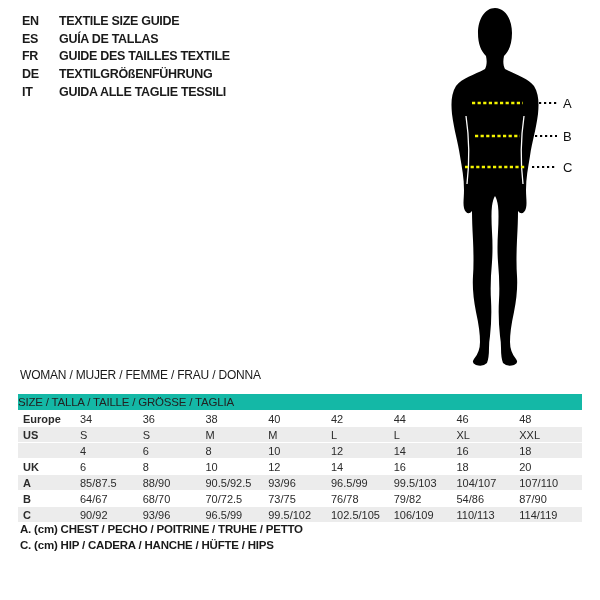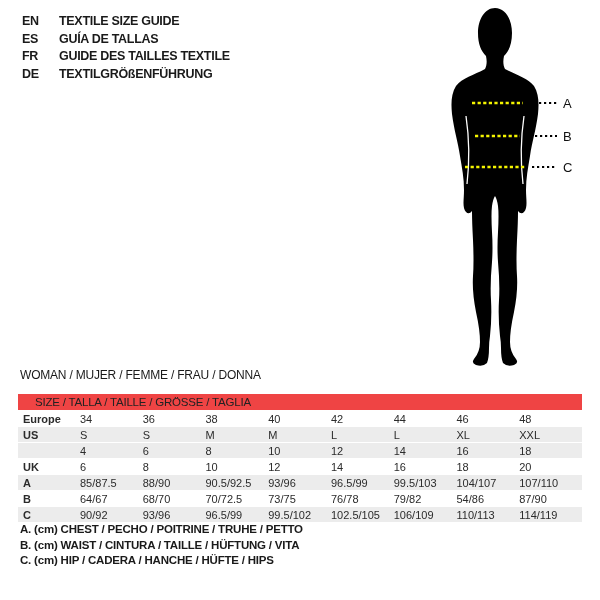--- a/index.html
+++ b/index.html
@@ -18,21 +18,21 @@
   .figure-svg { position:absolute; left:420px; top:0; }
   .marker-label { font-family:"Liberation Sans", sans-serif; font-size:13px; fill:#111; }
 
   
   .section-title { position:absolute; left:20px; top:368px; font-weight:normal;
                    font-size:12px; letter-spacing:-0.2px; white-space:nowrap; }
 
   
   .size-table { position:absolute; left:18px; top:394px; width:564px;
                 font-size:11px; color:#2b2b2b; }
-  .t-header { background:#ef4444; height:17px; line-height:17px; padding-left:17px;
+  .t-header { background:#14b8a6; height:17px; line-height:17px; padding-left:0;
               border-bottom:1px solid #fff; box-sizing:border-box; font-size:11.5px;
               letter-spacing:-0.2px; color:#222; }
   .t-row { display:flex; height:16px; line-height:16px; box-sizing:border-box;
            border-bottom:1px solid #fff; }
   .t-row.shaded { background:#ececec; }
   .t-label { width:62px; padding-left:5px; box-sizing:border-box;font-weight:bold; }
   .t-cell { flex:1; text-align:left; }
 
   
   .legend { position:absolute; left:20px; top:522px; font-weight:bold;
@@ -53,20 +53,24 @@
       <span class="lang-code">ES</span>
       <span class="lang-label">GUÍA DE TALLAS</span>
     </div>
     <div class="lang-row">
       <span class="lang-code">FR</span>
       <span class="lang-label">GUIDE DES TAILLES TEXTILE</span>
     </div>
     <div class="lang-row">
       <span class="lang-code">DE</span>
       <span class="lang-label">TEXTILGRÖßENFÜHRUNG</span>
+    </div>
+    <div class="lang-row">
+      <span class="lang-code">IT</span>
+      <span class="lang-label">GUIDA ALLE TAGLIE TESSILI</span>
     </div>
   </div>
 
   <svg class="figure-svg" width="180" height="380" viewBox="0 0 180 380">
     <path fill="#000000" d="
       M 75,8
       C 85,8 92,19 92,33
       C 92,44 89,51 84,56
       C 83,61 83,65 85,69
       C 96,75 108,78 114,86
@@ -215,17 +219,16 @@
       <span class="t-cell">99.5/102</span>
       <span class="t-cell">102.5/105</span>
       <span class="t-cell">106/109</span>
       <span class="t-cell">110/113</span>
       <span class="t-cell">114/119</span>
     </div>
   </div>
 
   <div class="legend">
     <div class="legend-line">A. (cm) CHEST / PECHO / POITRINE / TRUHE / PETTO</div>
-    <div class="legend-line">B. (cm) WAIST / CINTURA / TAILLE / HÜFTUNG / VITA</div>
     <div class="legend-line">C. (cm) HIP / CADERA / HANCHE / HÜFTE / HIPS</div>
   </div>
 
 </div>
 
 </body></html>

